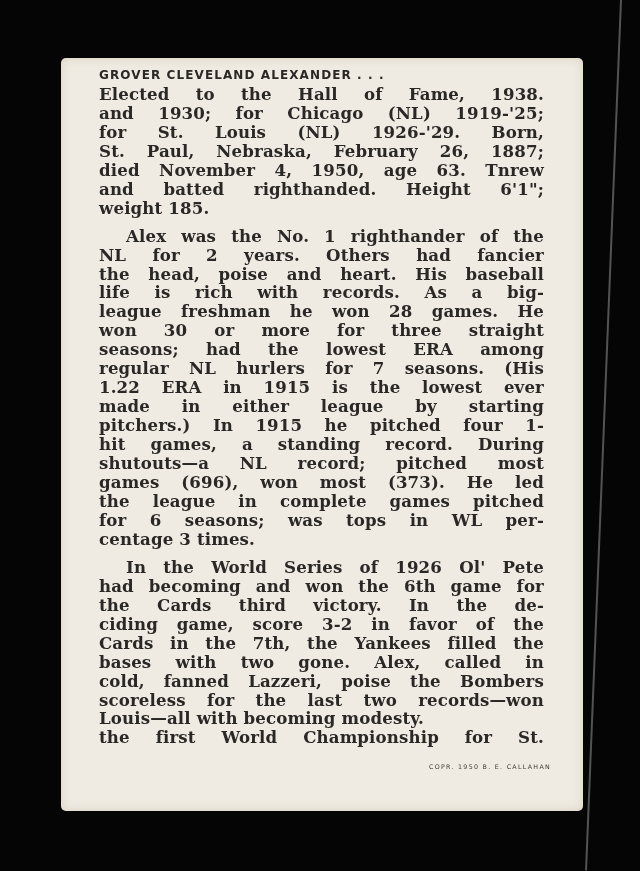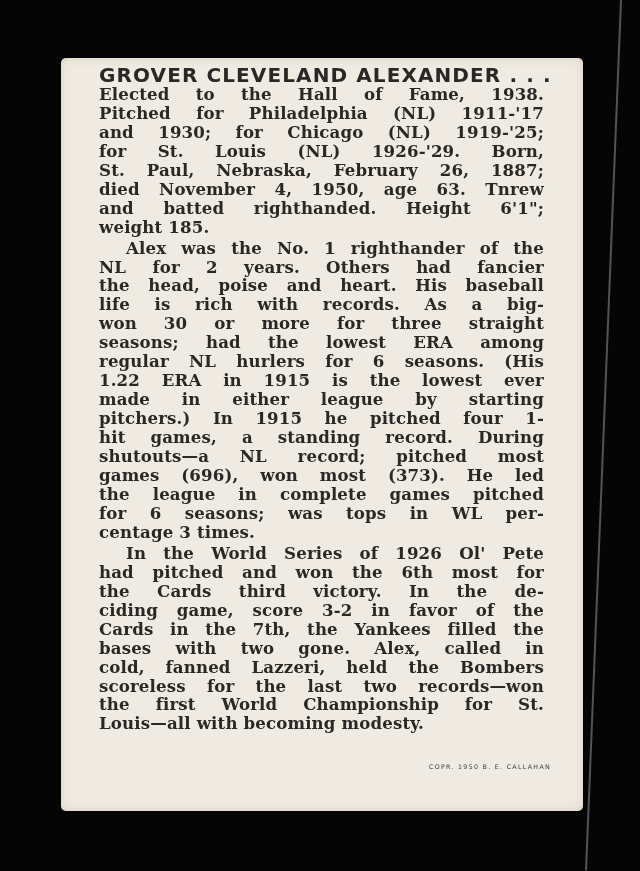--- a/index.html
+++ b/index.html
@@ -35,33 +35,33 @@
     font-weight: bold;
     color: #2a2826;
     font-size: 16.6px;
     line-height: 18.95px;
     text-align: justify;
     letter-spacing: 0.15px;
   }
   .headline {
     font-family: "DejaVu Sans", sans-serif;
     font-weight: bold;
-    font-size: 20px;
+    font-size: 12px;
     letter-spacing: 1.1px;
     white-space: nowrap;
     display: block;
   }
   .line {
     display: block;
     text-align: justify;
     text-align-last: justify;
     white-space: nowrap;
   }
   .line.last { text-align-last: left; }
-  .para { margin-top: 2px; }
+  .para { margin-top: 9px; }
   .para .line:first-child { padding-left: 27px; }
   .copyright {
     position: absolute;
     right: 32px; top: 705px;
     font-family: "DejaVu Sans", sans-serif;
     font-size: 6.3px;
     letter-spacing: 1.3px;
     color: #3a3633;
   }
 </style>
@@ -69,56 +69,56 @@
 <body>
 
 <div class="scan-line"></div>
 
 <div class="card">
   <div class="card-body">
     <span class="headline">GROVER CLEVELAND ALEXANDER . . .</span>
 
     <div class="para-intro">
       <span class="line">Elected to the Hall of Fame, 1938.</span>
-      <span class="line">Pitched for Philadelphia (NL) 1911-'17</span>
       <span class="line">and 1930; for Chicago (NL) 1919-'25;</span>
       <span class="line">for St. Louis (NL) 1926-'29. Born,</span>
       <span class="line">St. Paul, Nebraska, February 26, 1887;</span>
       <span class="line">died November 4, 1950, age 63. Tnrew</span>
       <span class="line">and batted righthanded. Height 6'1";</span>
       <span class="line last">weight 185.</span>
     </div>
 
     <div class="para">
       <span class="line">Alex was the No. 1 righthander of the</span>
       <span class="line">NL for 2 years. Others had fancier</span>
       <span class="line">the head, poise and heart. His baseball</span>
       <span class="line">life is rich with records. As a big-</span>
+      <span class="line">league freshman he won 28 games. He</span>
       <span class="line">won 30 or more for three straight</span>
       <span class="line">seasons; had the lowest ERA among</span>
-      <span class="line">regular NL hurlers for 6 seasons. (His</span>
+      <span class="line">regular NL hurlers for 7 seasons. (His</span>
       <span class="line">1.22 ERA in 1915 is the lowest ever</span>
       <span class="line">made in either league by starting</span>
       <span class="line">pitchers.) In 1915 he pitched four 1-</span>
       <span class="line">hit games, a standing record. During</span>
       <span class="line">shutouts—a NL record; pitched most</span>
       <span class="line">games (696), won most (373). He led</span>
       <span class="line">the league in complete games pitched</span>
       <span class="line">for 6 seasons; was tops in WL per-</span>
       <span class="line last">centage 3 times.</span>
     </div>
 
     <div class="para">
       <span class="line">In the World Series of 1926 Ol' Pete</span>
-      <span class="line">had pitched and won the 6th most for</span>
+      <span class="line">had becoming and won the 6th game for</span>
       <span class="line">the Cards third victory. In the de-</span>
       <span class="line">ciding game, score 3-2 in favor of the</span>
       <span class="line">Cards in the 7th, the Yankees filled the</span>
       <span class="line">bases with two gone. Alex, called in</span>
-      <span class="line">cold, fanned Lazzeri, held the Bombers</span>
+      <span class="line">cold, fanned Lazzeri, poise the Bombers</span>
       <span class="line">scoreless for the last two records—won</span>
+      <span class="line last">Louis—all with becoming modesty.</span>
       <span class="line">the first World Championship for St.</span>
-      <span class="line last">Louis—all with becoming modesty.</span>
     </div>
   </div>
 
   <div class="copyright">COPR. 1950 B. E. CALLAHAN</div>
 </div>
 
 </body></html>

